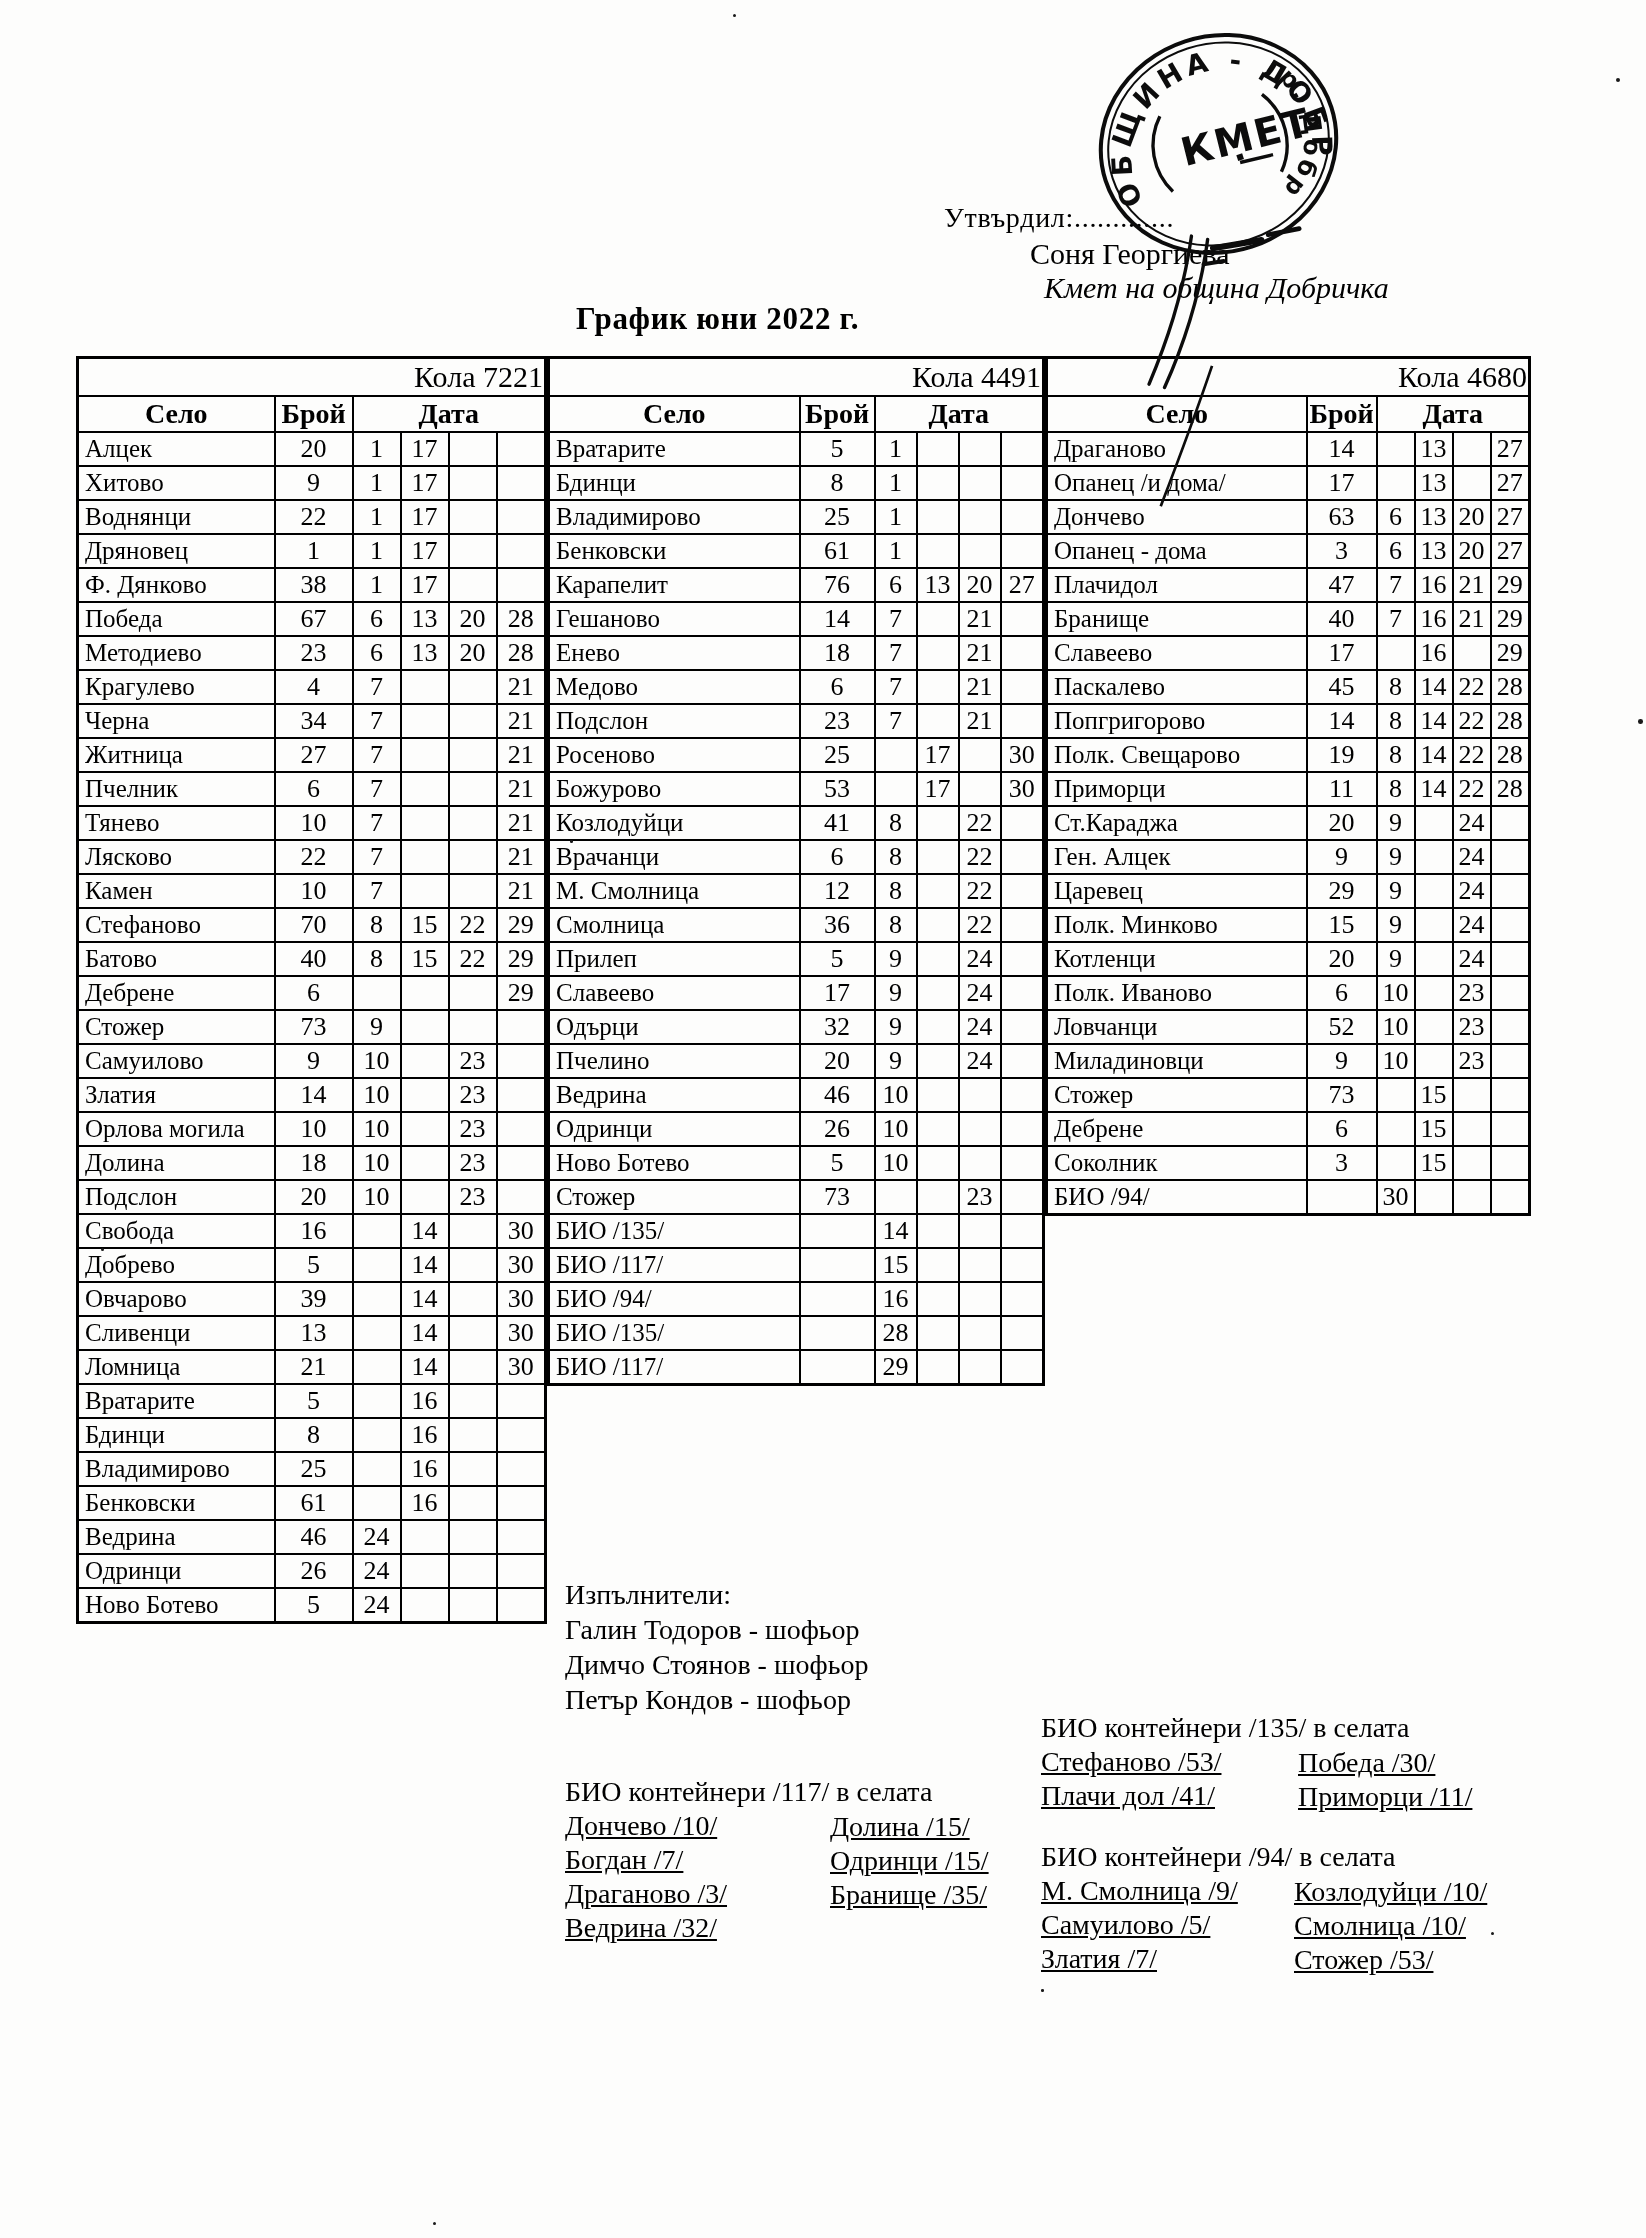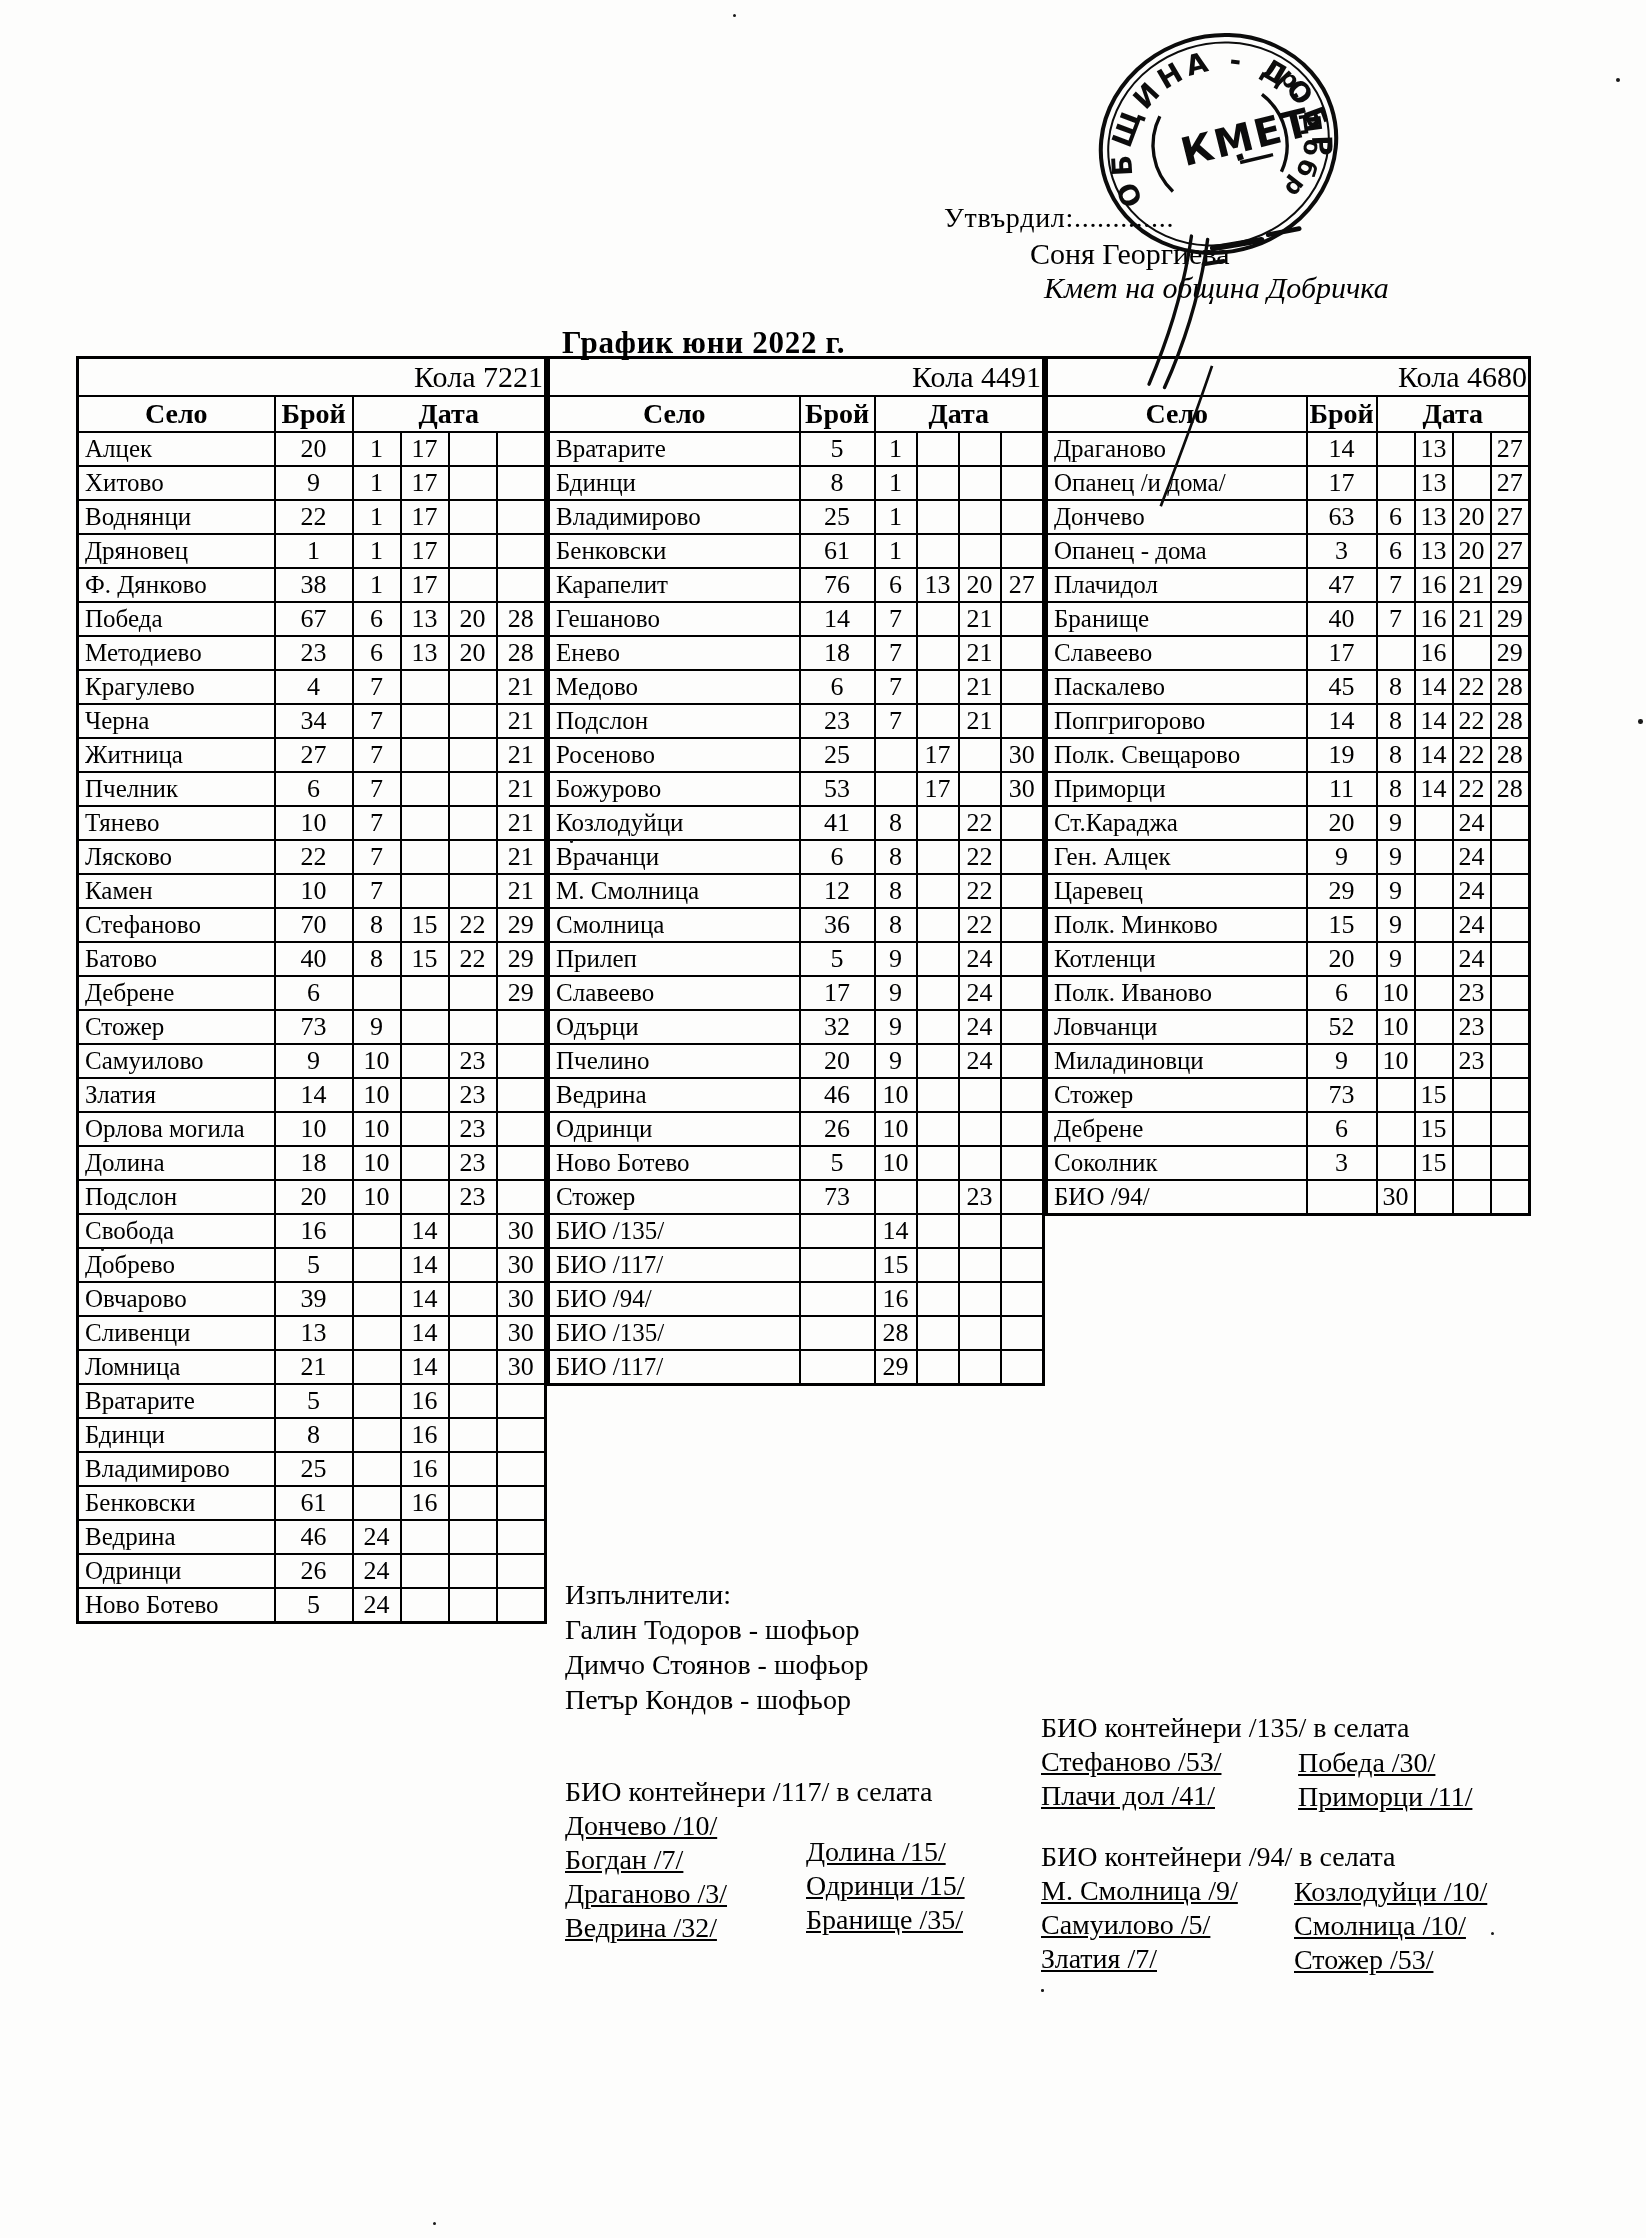--- a/index.html
+++ b/index.html
@@ -4,21 +4,21 @@
 <style>
   html,body{margin:0;padding:0;background:#888;}
   #page{position:relative;width:1646px;height:2239px;background:#fdfdfc;color:#000;
         font-family:"Liberation Serif", serif;overflow:hidden;}
   .abs{position:absolute;}
 
   
   #approval-label{left:944px;top:202px;font-size:28px;letter-spacing:0.7px;}
   #approver-name{left:1030px;top:237px;font-size:30px;}
   #approver-title{left:1044px;top:271px;font-size:30px;font-style:italic;}
-  #doc-title{left:562px;top:301px;font-size:31px;font-weight:bold;letter-spacing:0.7px;margin-top:24px;}
+  #doc-title{left:576px;top:301px;font-size:31px;font-weight:bold;letter-spacing:0.7px;}
 
   
   #stamp{left:1093px;top:28px;width:251px;height:232px;z-index:5;}
 
   
   #tables{left:76px;top:356px;}
   table.kola{border-collapse:collapse;table-layout:fixed;float:left;
              border:3.4px solid #000;}
   table.kola th,table.kola td{border:2px solid #000;overflow:hidden;white-space:nowrap;}
   tr.kola-title-row{height:34px;}
@@ -28,21 +28,21 @@
   th.sub{font-size:28px;font-weight:bold;text-align:center;}
   td.c-name{font-size:25px;text-align:left;padding-left:6px;}
   td.c-num,td.c-date{font-size:26px;text-align:center;}
 
   
   .txt-line{font-size:28px;line-height:35px;white-space:nowrap;}
   #executors{left:565px;top:1577px;}
   #bio135{left:1041px;top:1711px;}
   #bio135-c2{left:1298px;top:1746px;}
   #bio117{left:565px;top:1775px;}
-  #bio117-c2{left:806px;top:1810px;margin-top:25px;}
+  #bio117-c2{left:830px;top:1810px;}
   #bio94{left:1041px;top:1840px;}
   #bio94-c2{left:1294px;top:1875px;}
   .bio-title{font-size:28px;line-height:34px;white-space:nowrap;}
   .bio-item{font-size:28px;line-height:34px;white-space:nowrap;text-decoration:underline;}
 
   .noise{position:absolute;background:#1a1a1a;border-radius:50%;}
 </style>
 </head>
 <body>
 

